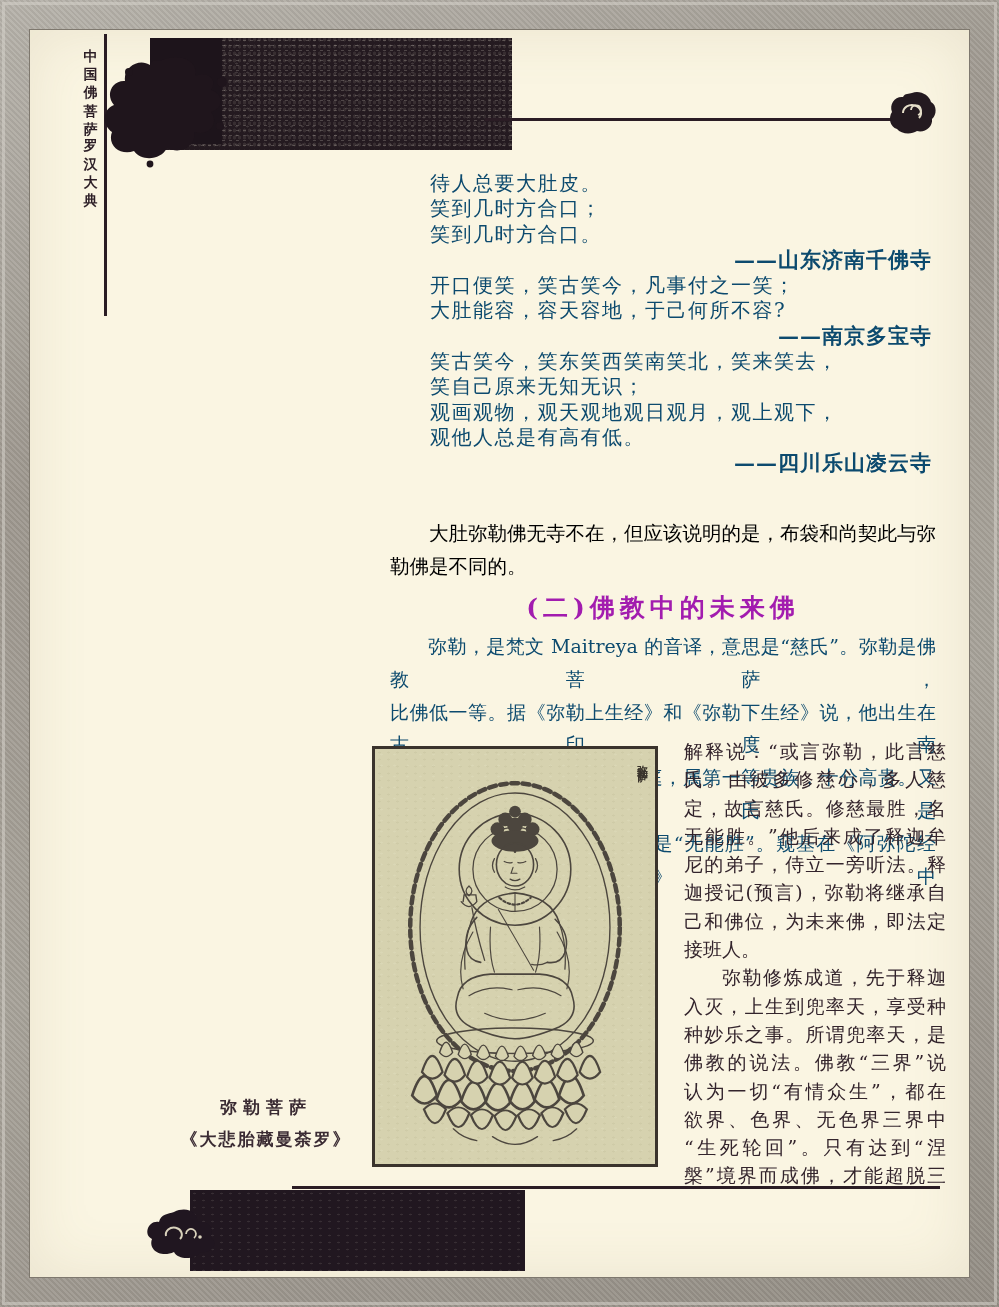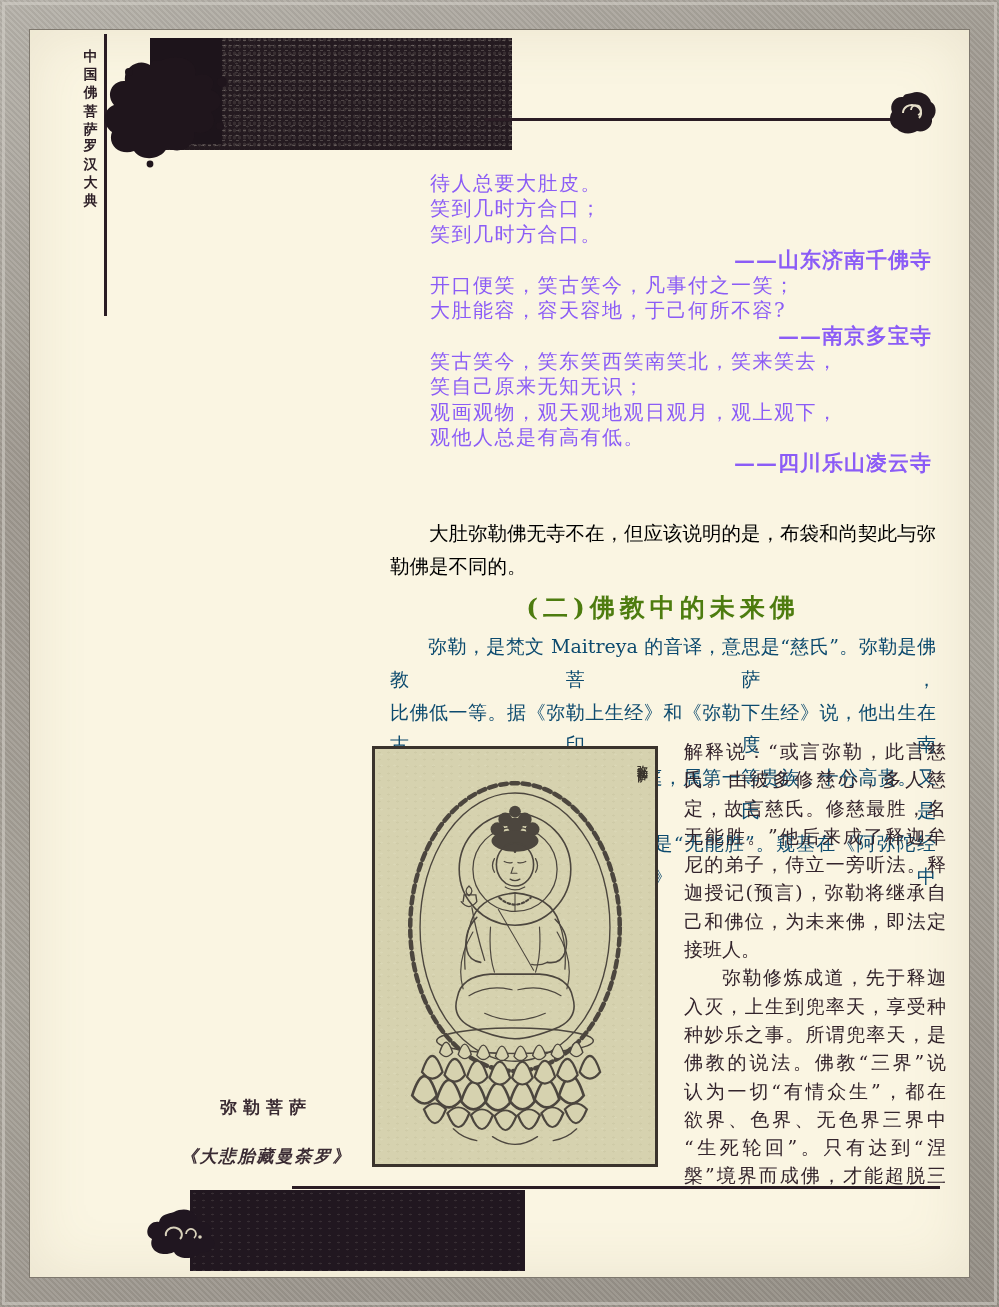--- a/index.html
+++ b/index.html
@@ -44,30 +44,30 @@
     background-size:7px 5px,11px 9px,5px 7px;
     background-position:0 0,4px 3px,2px 5px;
   }
   .ink-band::before{
     content:"";position:absolute;left:0;top:0;bottom:6px;width:72px;background:#1d141b;
   }
   .ink-blob{position:absolute;left:72px;top:22px;width:152px;height:122px;}
   .header-rule{position:absolute;left:455px;top:88px;width:420px;height:3px;background:#2a1c24;}
   .cloud-motif-top{position:absolute;left:856px;top:58px;width:52px;height:48px;}
   
-  .textcol{position:absolute;left:360px;top:141px;width:546px;color:#8b5cf6;}
+  .textcol{position:absolute;left:360px;top:141px;width:546px;color:#0c4a6e;}
   .vline{height:25.4px;line-height:25.4px;font-size:20px;padding-left:40px;letter-spacing:1.5px;white-space:nowrap;}
   .vattr{height:25.4px;line-height:25.4px;font-size:21px;text-align:right;font-weight:700;letter-spacing:1px;padding-right:4px;}
   .intro{position:absolute;left:360px;top:487px;width:546px;color:#000000;font-size:19.5px;}
   .iline{line-height:33px;text-align:justify;text-align-last:justify;}
   .iline.first{text-indent:2em;}
   .iline.last{text-align-last:left;}
   .heading{
     position:absolute;left:360px;top:556px;width:546px;height:44px;line-height:44px;
-    text-align:center;font-size:25px;font-weight:600;letter-spacing:5px;color:#4d7c0f;
+    text-align:center;font-size:25px;font-weight:600;letter-spacing:5px;color:#a21caf;
   }
   .para2{position:absolute;left:360px;top:600px;width:546px;color:#0c4a6e;font-size:19px;}
   .p2line{line-height:32.8px;text-align:justify;text-align-last:justify;}
   .p2line.first{text-indent:2em;}
   
   .illus{
     position:absolute;left:342px;top:716px;width:286px;height:421px;box-sizing:border-box;
     border:3px solid #3a332c;
     background-color:#d6d2af;
     background-image:
@@ -81,21 +81,21 @@
     writing-mode:vertical-rl;text-orientation:upright;
     font-size:10.5px;letter-spacing:2px;color:#3a342c;font-weight:700;
   }
   .rcol{position:absolute;left:654px;top:707px;width:262px;color:#33242c;font-size:19px;}
   .cl{line-height:28.3px;text-align:justify;text-align-last:justify;}
   .cl.left{text-align-last:left;}
   .cl.indent{text-indent:2em;}
   
   .caption{position:absolute;left:100px;top:1066px;width:272px;text-align:center;color:#3a2b33;}
   .cap1{font-size:17px;letter-spacing:6px;font-weight:600;}
-  .cap2{font-size:17px;letter-spacing:2px;margin-top:26px;font-weight:600;font-style:italic;}
+  .cap2{font-size:17px;letter-spacing:2px;margin-top:9px;font-weight:600;}
   
   .footer-band{
     position:absolute;left:160px;top:1160px;width:335px;height:81px;
     background-color:#211720;
     background-image:
       radial-gradient(rgba(250,245,226,.10) 1px, transparent 1.4px);
     background-size:9px 7px;
   }
   .footer-rule{position:absolute;left:262px;top:1156px;width:648px;height:3px;background:#2a1c24;}
   .cloud-motif-bottom{position:absolute;left:112px;top:1174px;width:84px;height:56px;}

